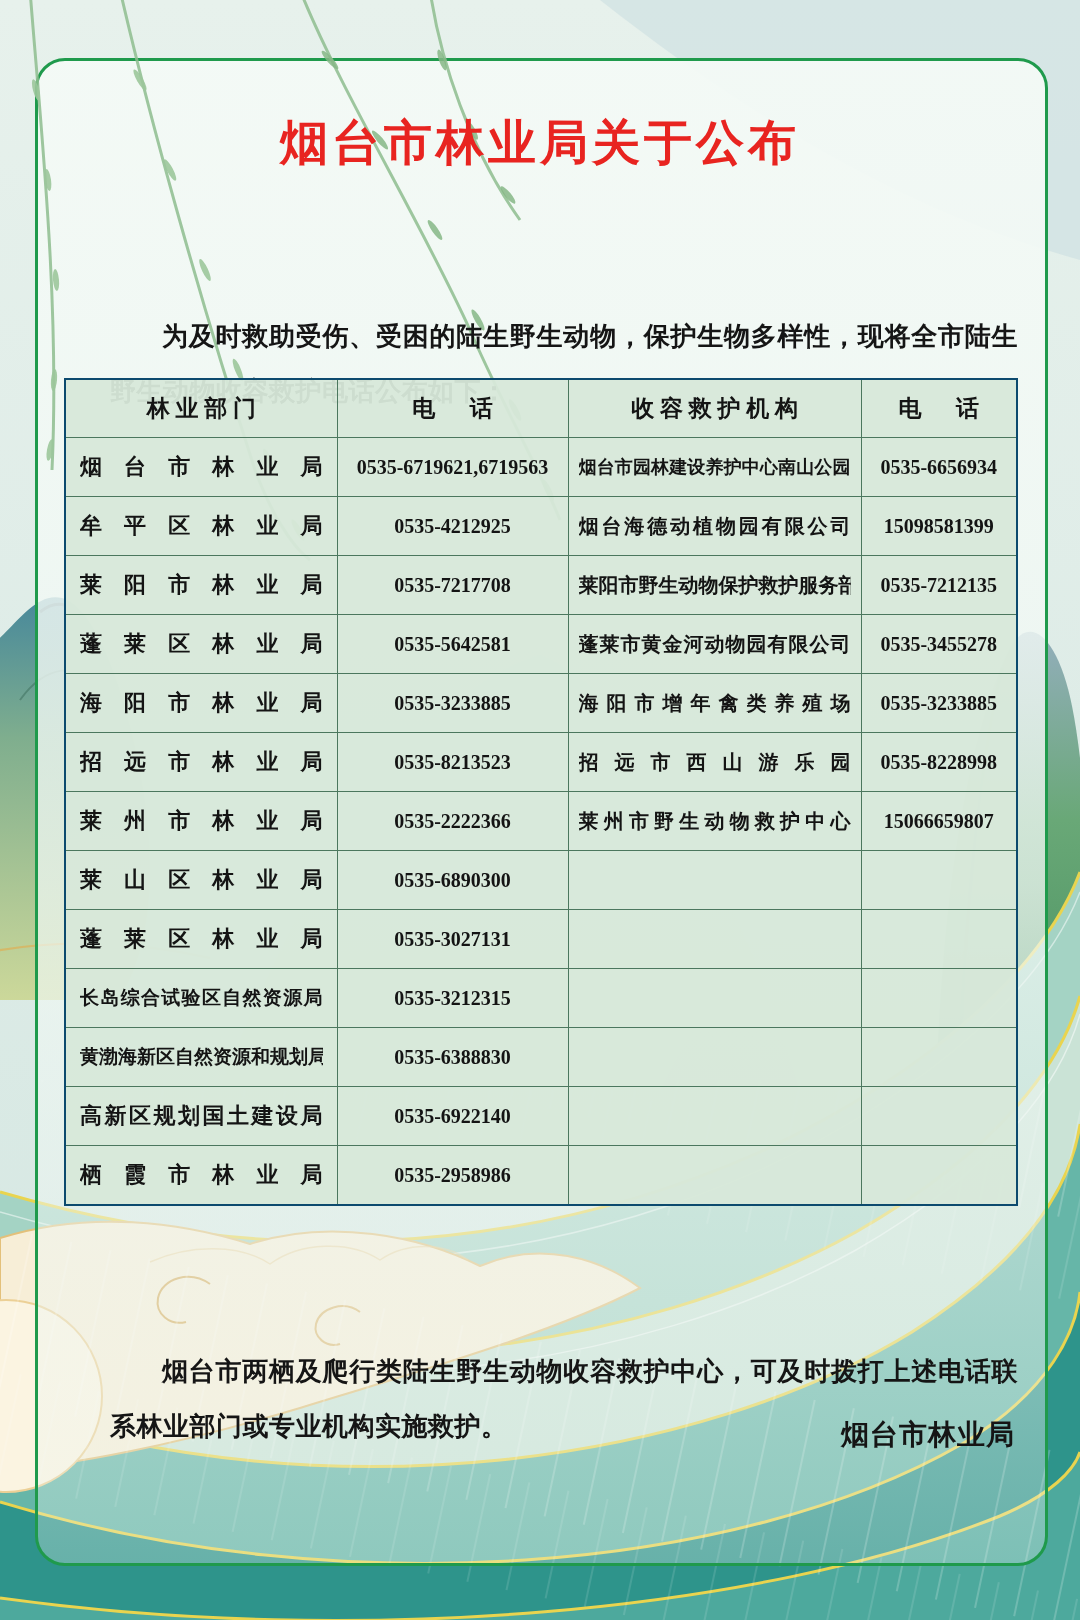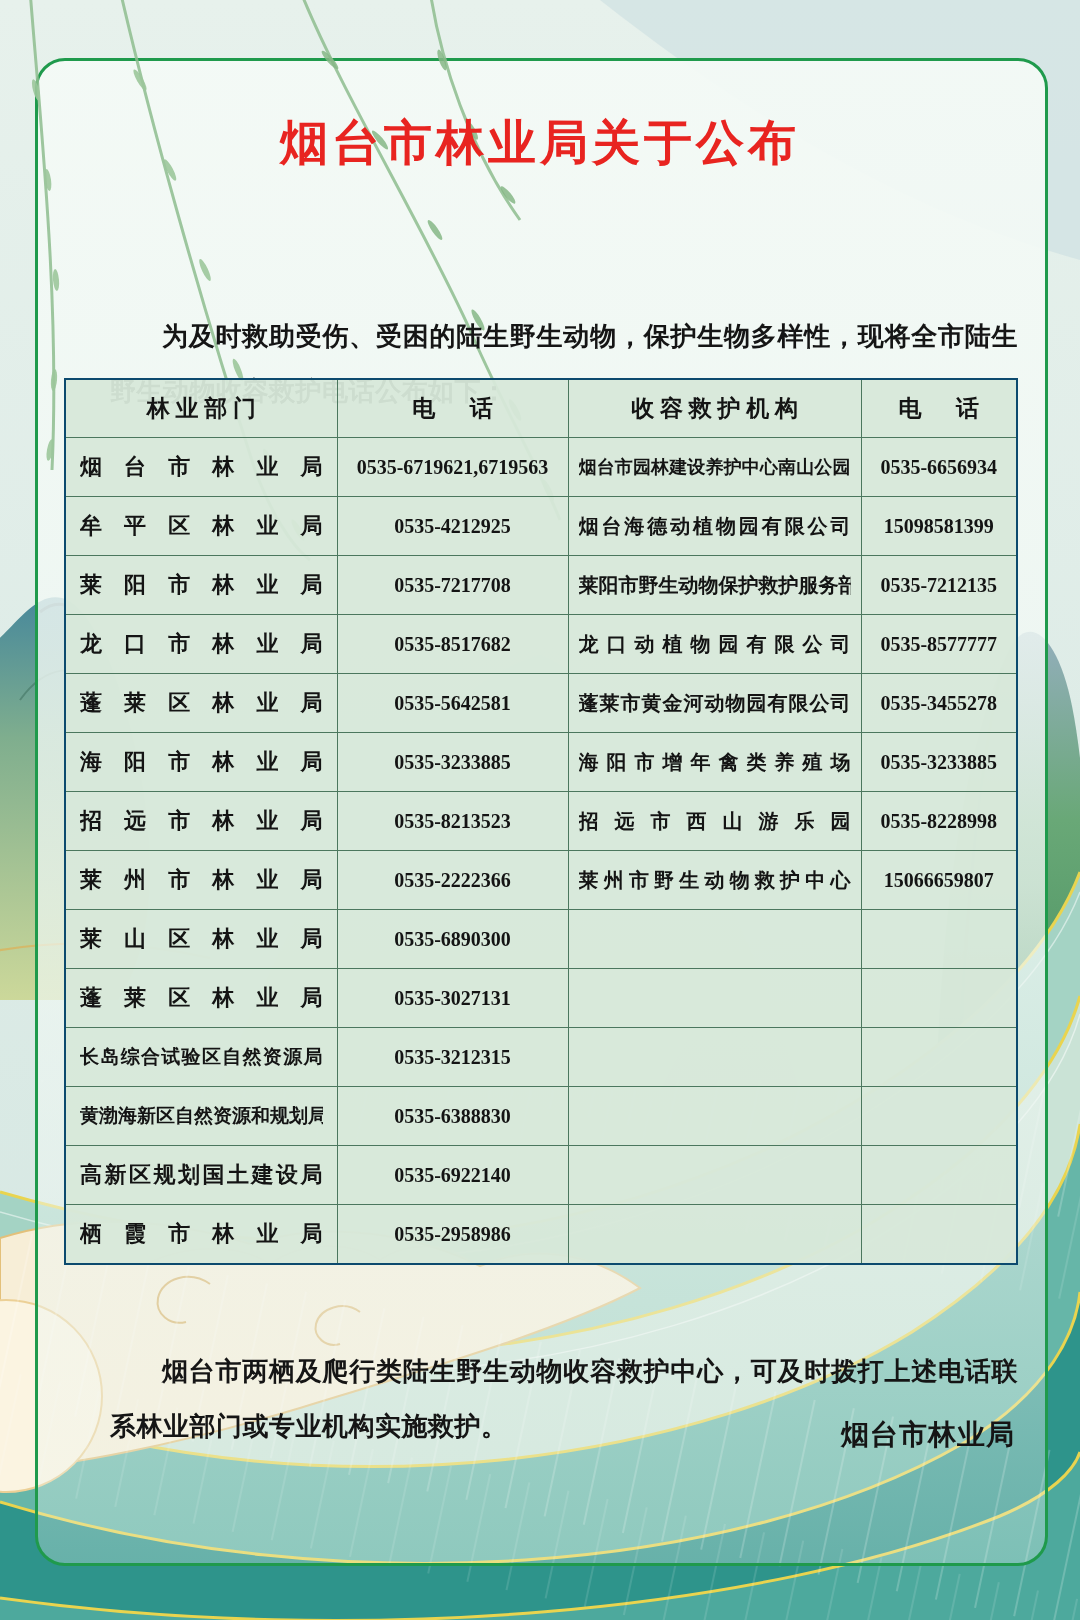--- a/index.html
+++ b/index.html
@@ -214,30 +214,20 @@
             <span class="jt">莱阳市林业局</span>
           </td>
         <td class="phone">0535-7217708</td>
         <td class="org">
             <span class="jt">莱阳市野生动物保护救护服务部</span>
           </td>
         <td class="phone">0535-7212135</td>
       </tr>
       <tr>
         <td class="dept">
-            <span class="jt">龙口市林业局</span>
-          </td>
-        <td class="phone">0535-8517682</td>
-        <td class="org">
-            <span class="jt">龙口动植物园有限公司</span>
-          </td>
-        <td class="phone">0535-8577777</td>
-      </tr>
-      <tr>
-        <td class="dept">
             <span class="jt">蓬莱区林业局</span>
           </td>
         <td class="phone">0535-5642581</td>
         <td class="org">
             <span class="jt">蓬莱市黄金河动物园有限公司</span>
           </td>
         <td class="phone">0535-3455278</td>
       </tr>
       <tr>
         <td class="dept">

